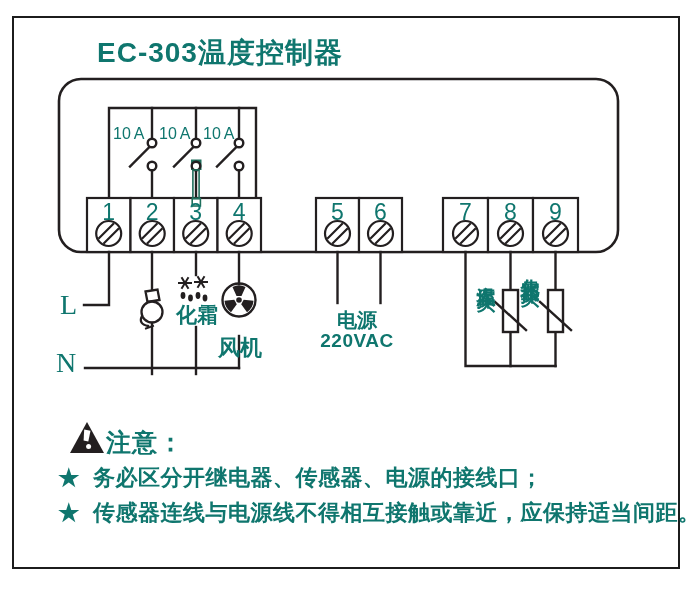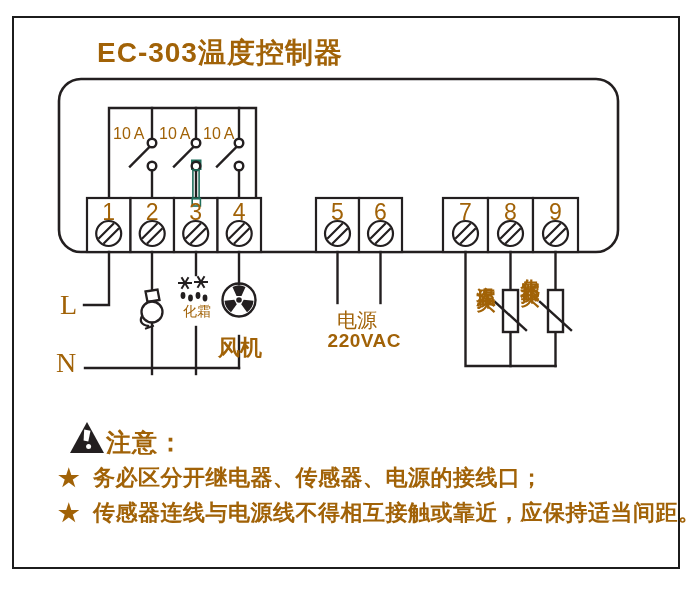--- a/index.html
+++ b/index.html
@@ -4,30 +4,30 @@
 <style>
   html,body{margin:0;padding:0;background:#fff;}
   .page{
     position:relative;width:698px;height:589px;background:#ffffff;overflow:hidden;
     font-family:"Liberation Sans",sans-serif;color:#231f20;
   }
   .frame{
     position:absolute;left:12px;top:16px;width:668px;height:553px;
     border:2px solid #1c1c1c;box-sizing:border-box;
   }
-  .lbl{position:absolute;color:#a16207;white-space:nowrap;}
+  .lbl{position:absolute;color:#0f766e;white-space:nowrap;}
   .title{left:97px;top:34px;font-size:28px;font-weight:700;letter-spacing:1px;}
   .term-num{width:30px;text-align:center;font-size:23px;font-weight:400;line-height:1;}
   .breaker{font-size:16px;line-height:1;}
   .breaker .amp{font-weight:400;}
   .breaker .unit{font-weight:400;margin-left:3px;}
   .mains{font-family:"Liberation Serif",serif;font-size:28px;font-weight:400;line-height:1;}
-  .load{font-weight:400;font-size:14px;text-align:center;line-height:1;}
-  .supply-lbl{font-weight:400;font-size:20px;text-align:center;width:80px;line-height:1;}
-  .supply-v{font-weight:700;font-size:19px;text-align:right;width:88px;letter-spacing:.5px;line-height:1;}
+  .load{font-weight:700;font-size:21px;text-align:center;line-height:1;}
+  .supply-lbl{font-weight:700;font-size:20px;text-align:center;width:80px;line-height:1;}
+  .supply-v{font-weight:700;font-size:19px;text-align:center;width:88px;letter-spacing:.5px;line-height:1;}
   .probe{
     writing-mode:vertical-rl;text-orientation:upright;
     font-size:19px;font-weight:600;letter-spacing:2px;line-height:1.05;
   }
   .note-head{left:106px;top:426px;font-size:25px;font-weight:600;letter-spacing:1px;}
   .note-row{left:58px;font-size:22px;font-weight:600;letter-spacing:.5px;line-height:1;}
   .note-row .star{font-size:24px;margin-right:13px;vertical-align:-1px;}
   svg{position:absolute;left:0;top:0;}
 </style>
 </head>

